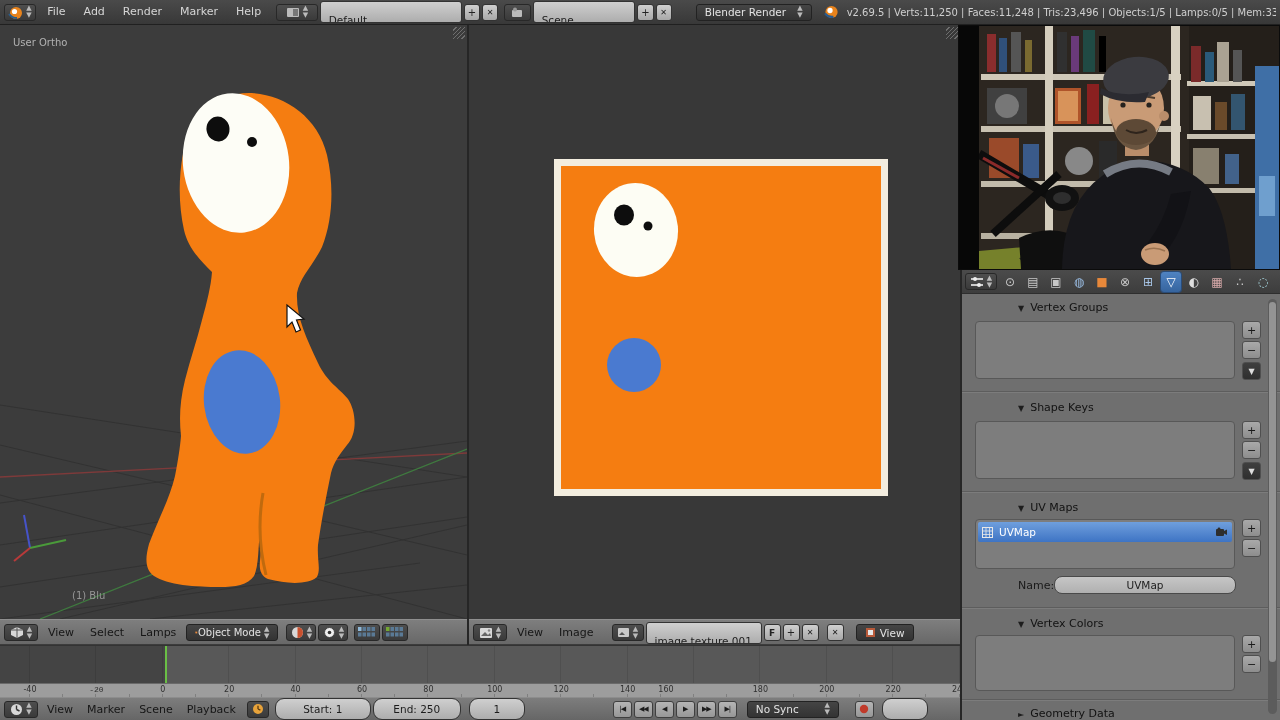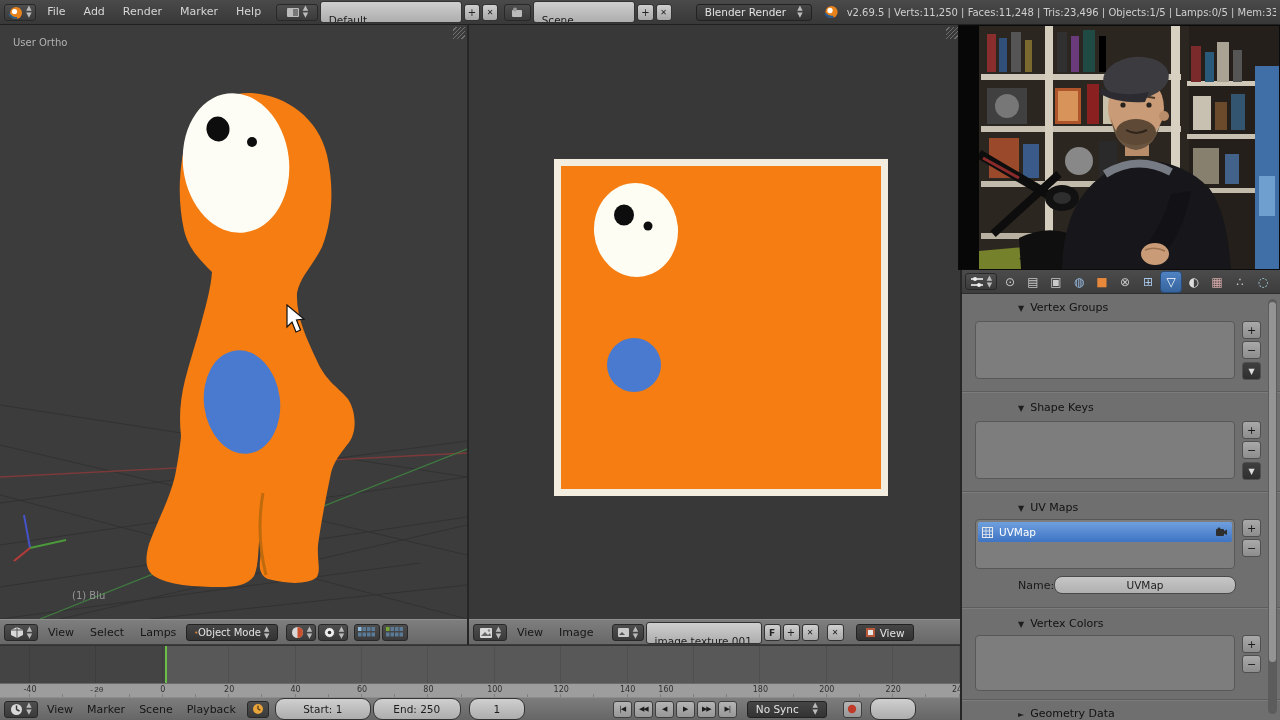--- a/index.html
+++ b/index.html
@@ -505,21 +505,21 @@
       <span class="lfield roundfield" style="width:88px">End: 250</span>
       <span class="lfield roundfield" style="width:56px;margin-left:6px">1</span>
       <span style="display:inline-flex;gap:2px;margin-left:86px">
           <span class="tl-btn">|◀</span>
           <span class="tl-btn">◀◀</span>
           <span class="tl-btn">◀</span>
           <span class="tl-btn">▶</span>
           <span class="tl-btn">▶▶</span>
           <span class="tl-btn">▶|</span>
         </span>
-      <span class="dfield" style="width:80px;margin-left:8px;justify-content:space-between">
+      <span class="dfield" style="width:92px;margin-left:8px;justify-content:space-between">
         <span>No Sync</span>
           <span class="updown">▲<br>▼</span>
       </span>
       <span class="tl-btn" style="margin-left:14px">
         <svg width="10" height="10" viewBox="0 0 10 10">
             <circle cx="5" cy="5" r="4.2" fill="#c03a2a"></circle>
           </svg>
       </span>
       <span class="lfield roundfield" style="width:46px;margin-left:6px"></span>
     </div>

